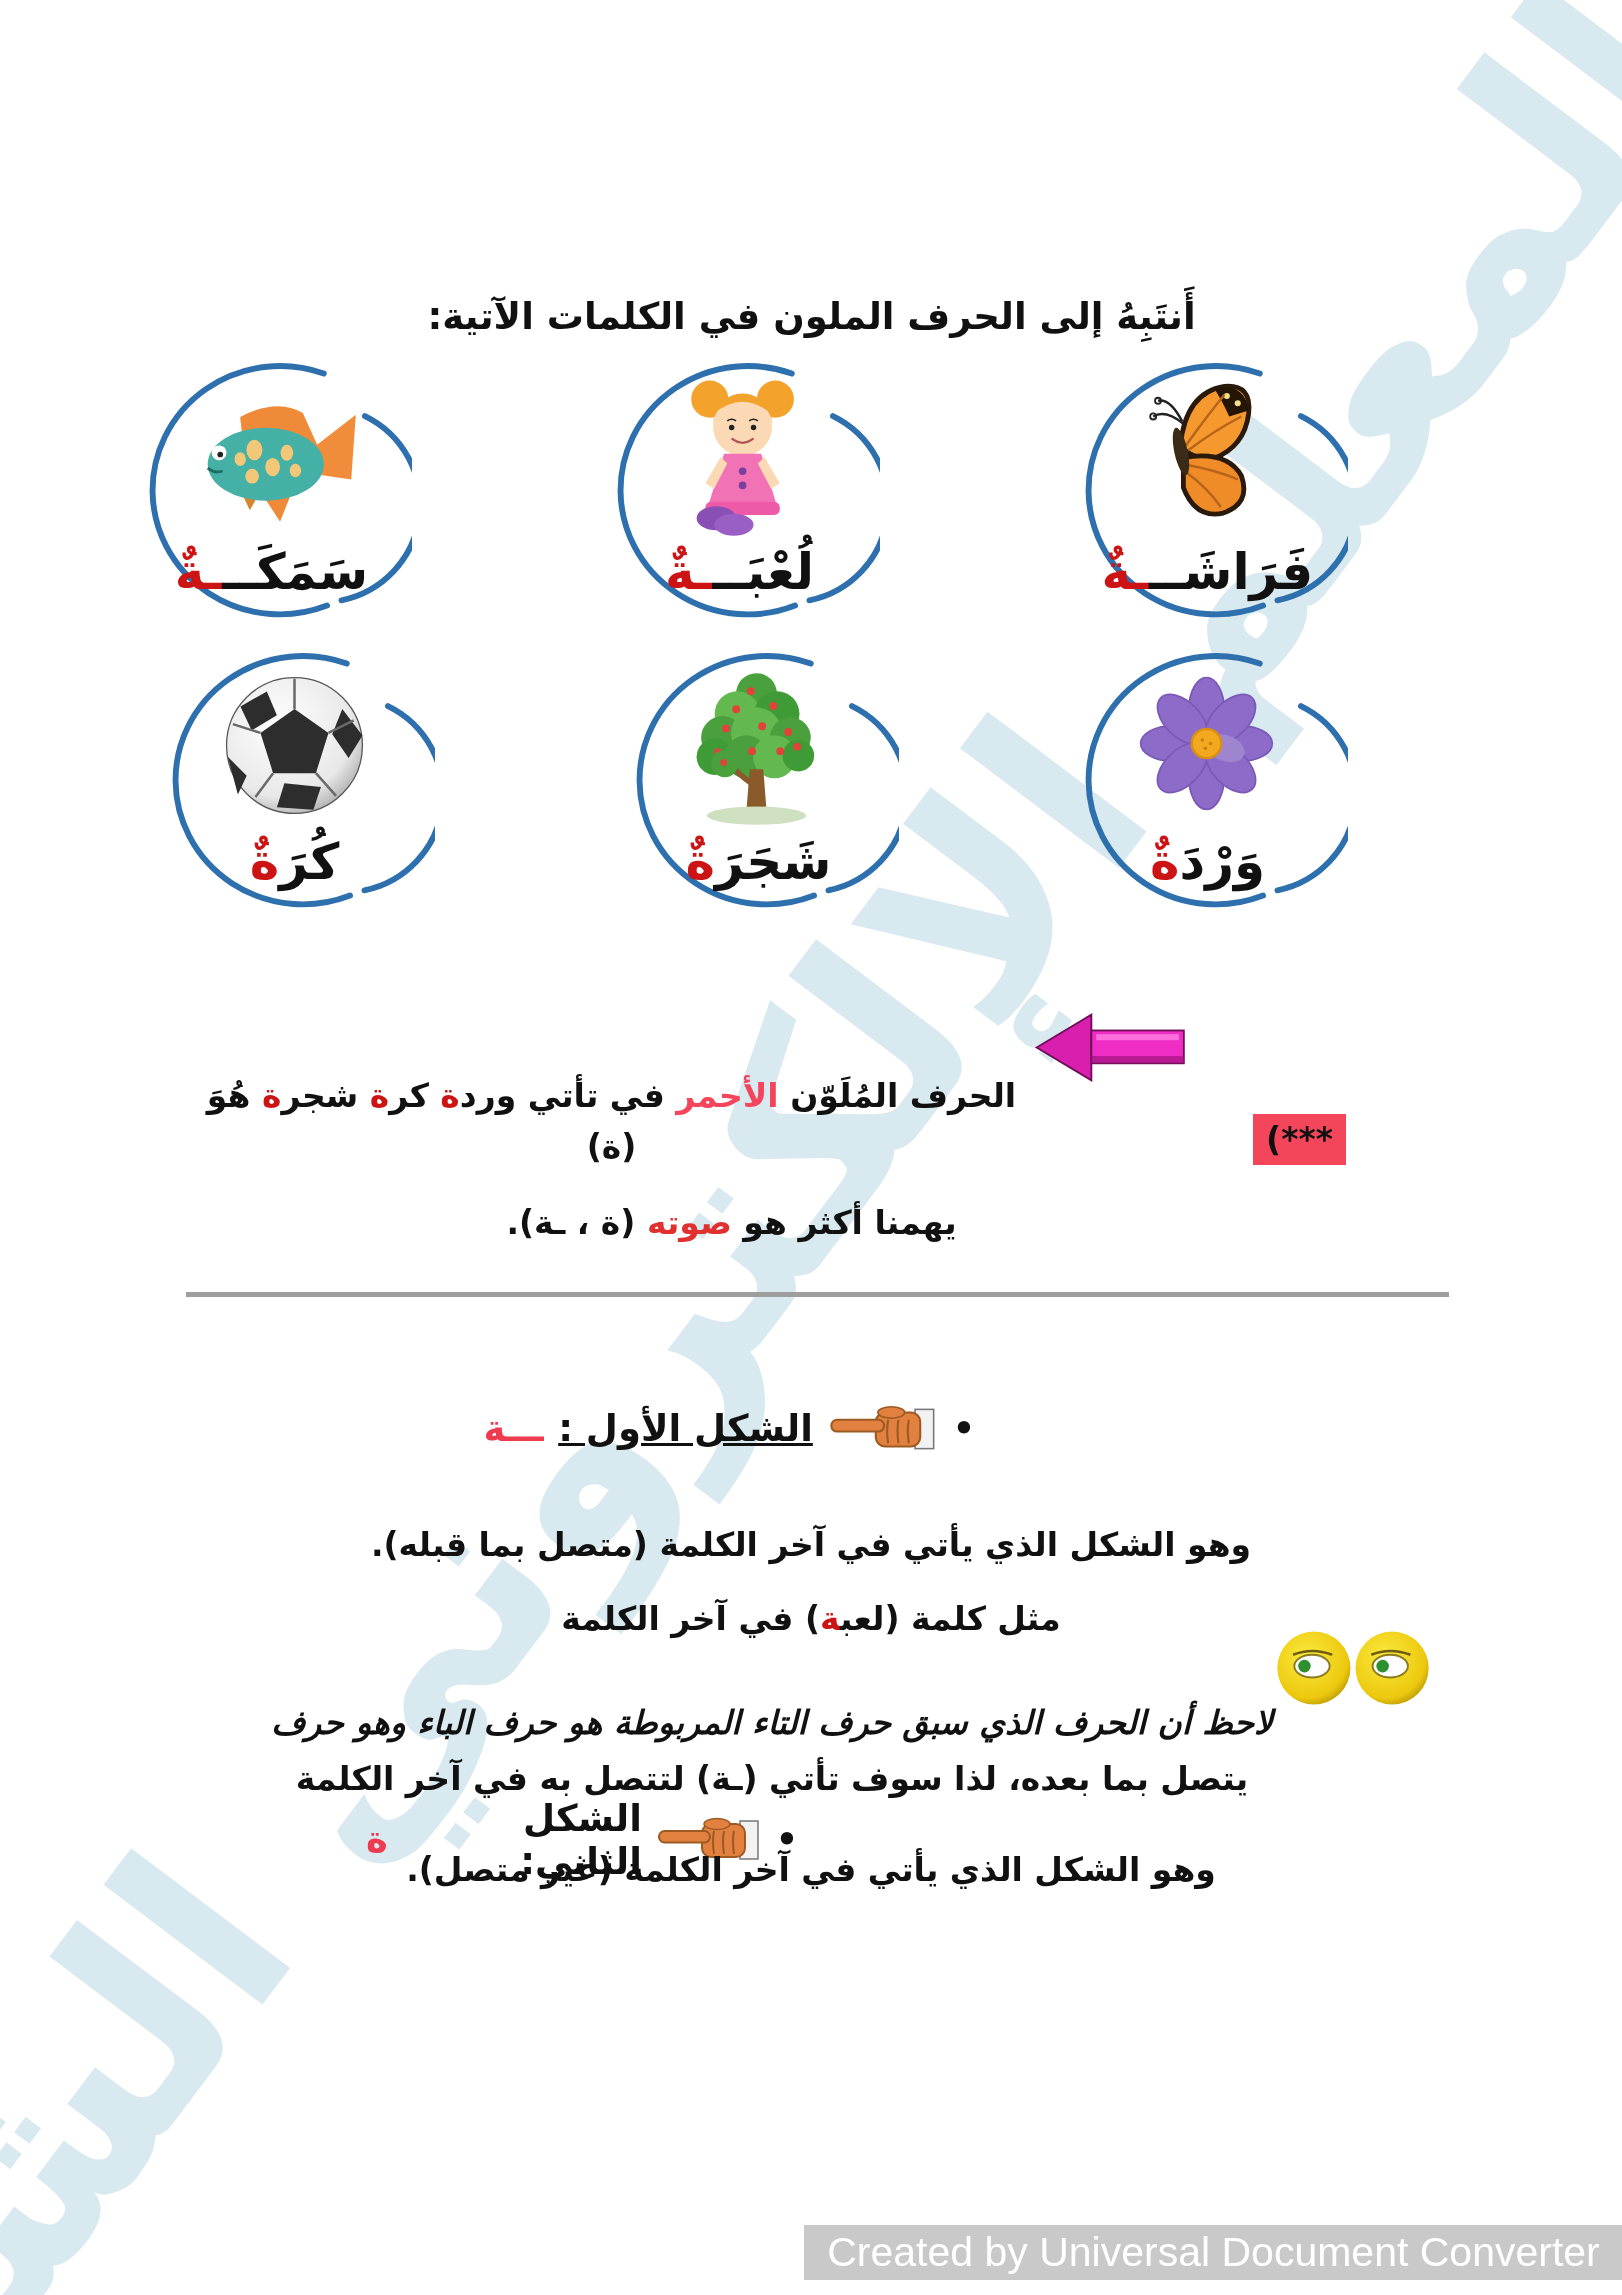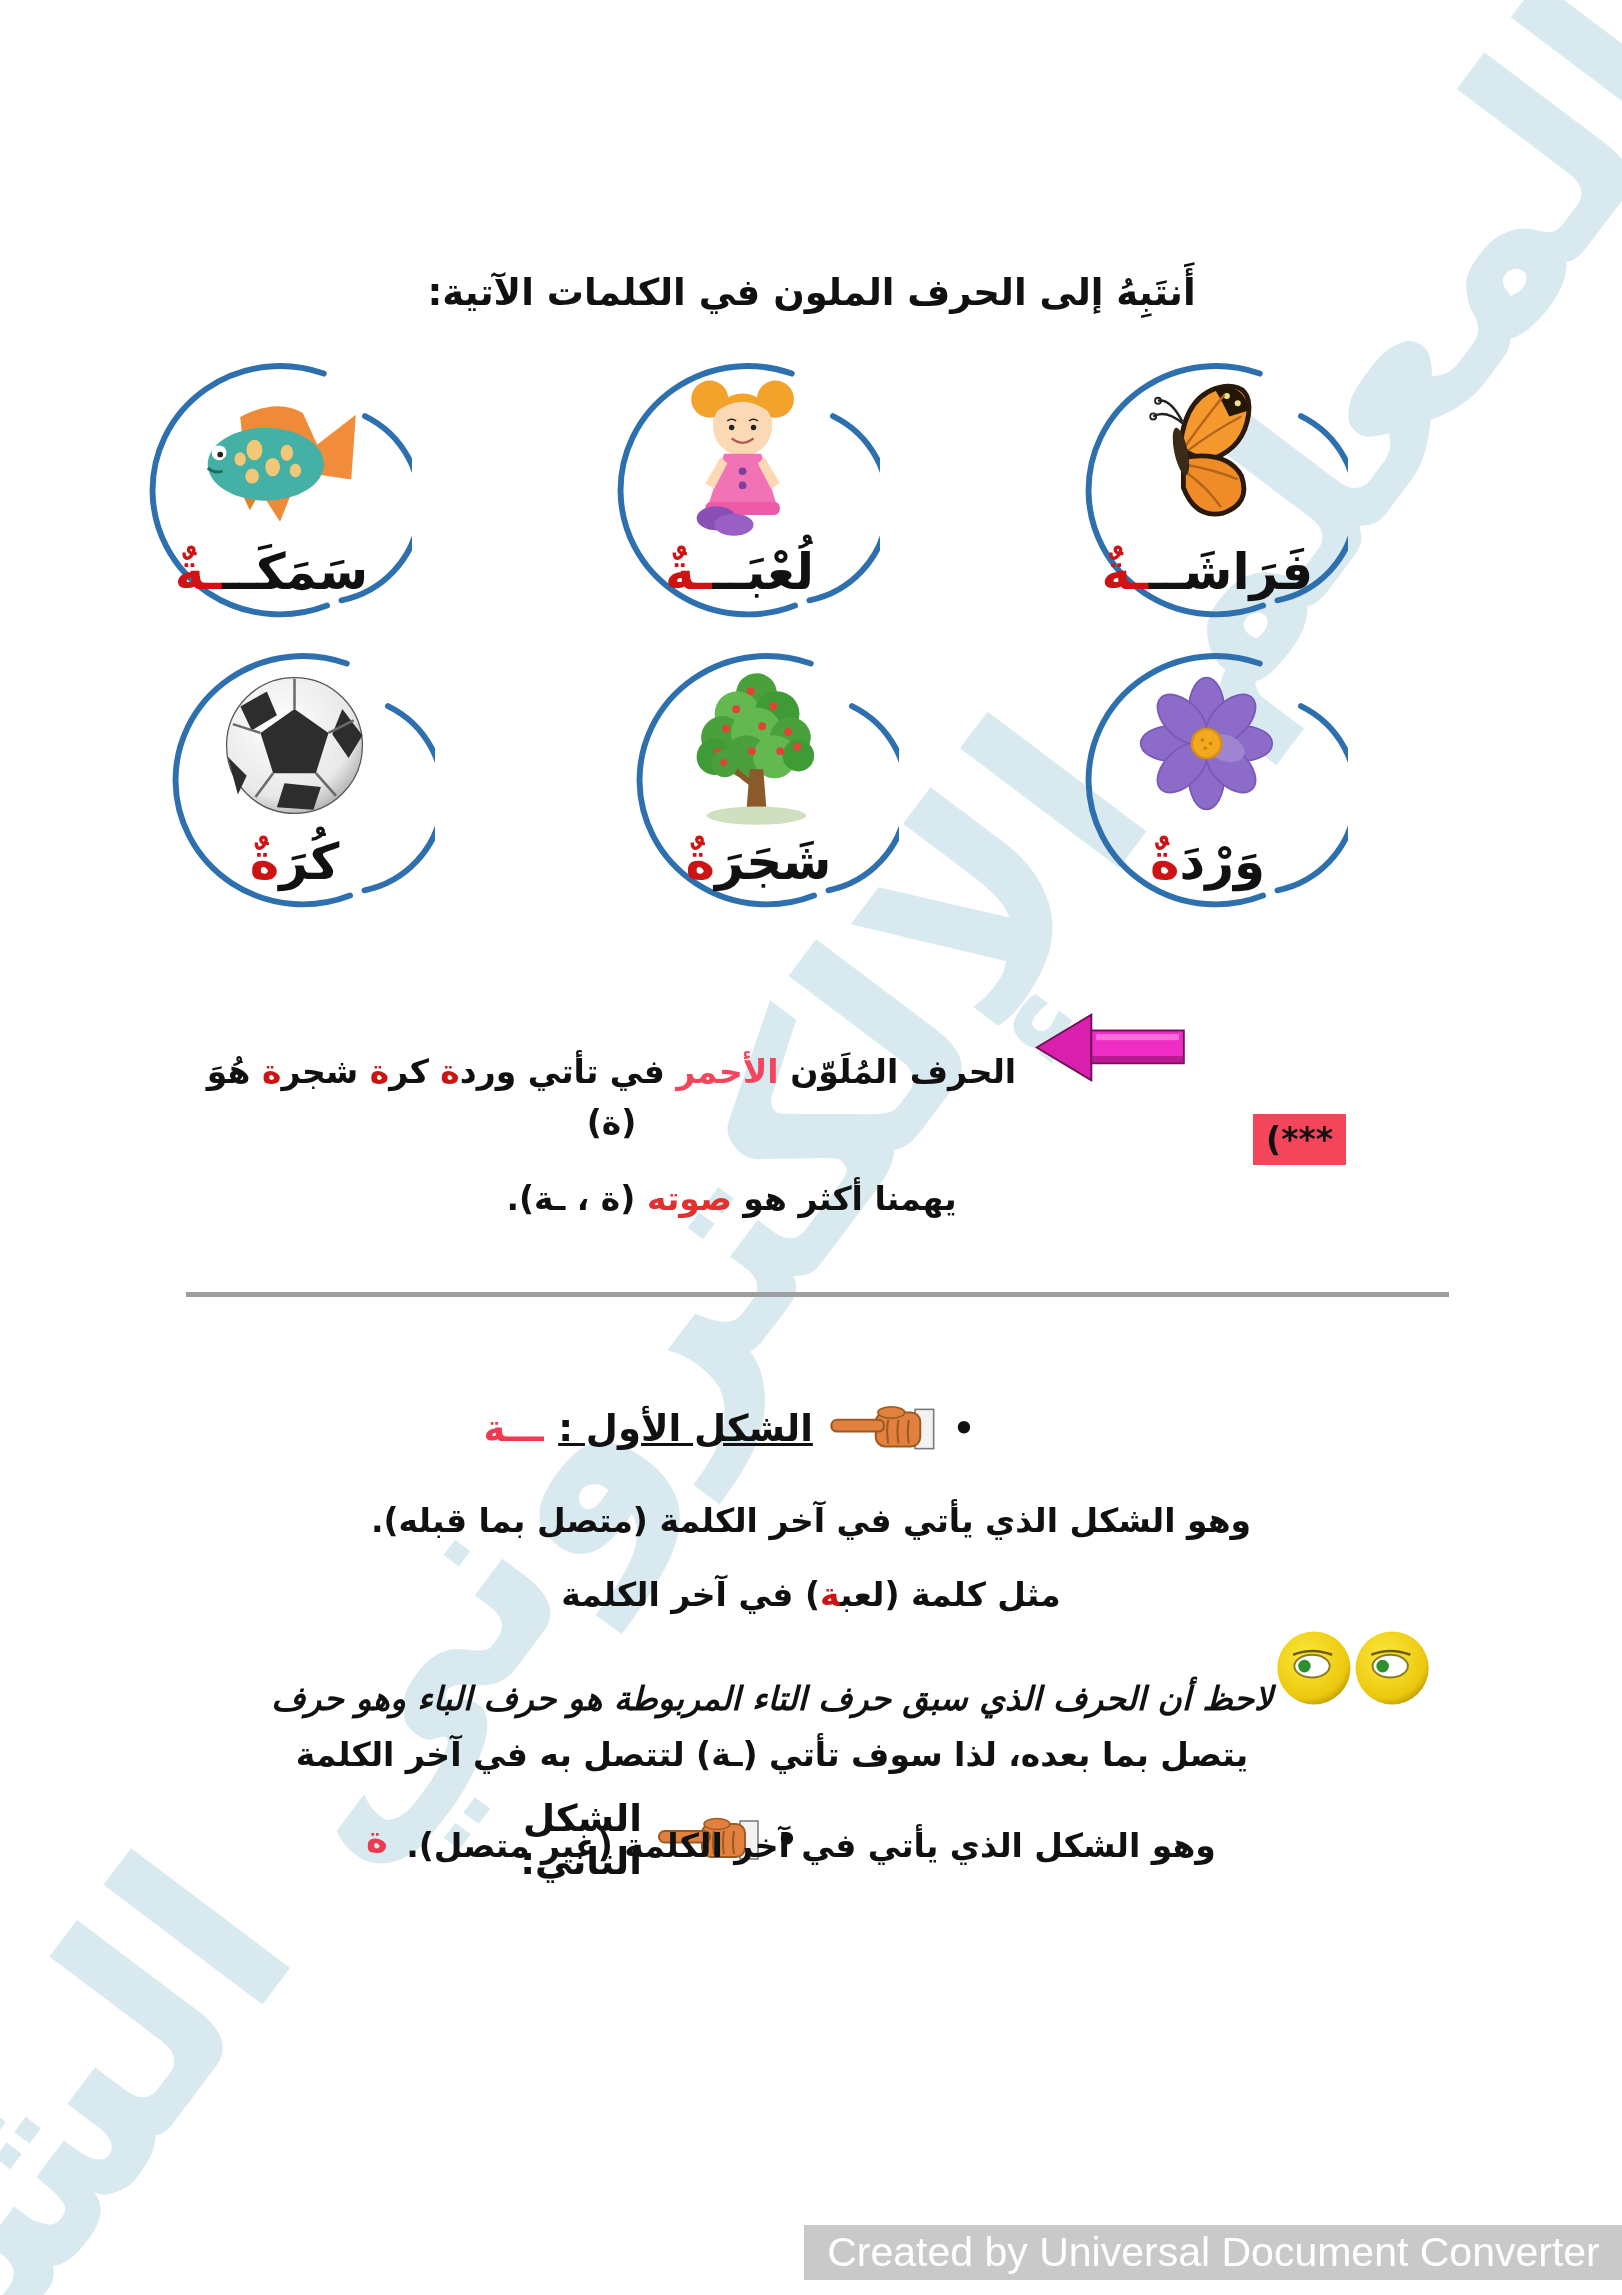--- a/index.html
+++ b/index.html
@@ -1,19 +1,19 @@
 <!DOCTYPE html>
 <html lang="ar" style="font-size:10.5px"><head>
 <meta charset="utf-8">
 <style>
   html,body{margin:0;padding:0;background:#fff;}
   #page{position:relative;width:1623px;height:2295px;background:#ffffff;overflow:hidden;
         font-family:"DejaVu Sans",sans-serif;color:#111;}
   .abs{position:absolute;}
-  .ar{direction:rtl;unicode-bidi:isolate;}
+  .ar{direction:rtl;unicode-bidi:isolate;margin-top:24px;}
   .center{text-align:center;}
   .b{font-weight:bold;}
   .t50{font-size:33px;line-height:1.55;}
   .t52{font-size:34px;line-height:1.55;}
   .t56{font-size:37px;line-height:1.4;}
   .word{font-size:50px;line-height:1.9;font-weight:bold;}
   .red{color:#cc1414;}
   .red2{color:#e03030;}
   .bright{color:#f4455c;}
   .crimson{color:#ef3b50;}

